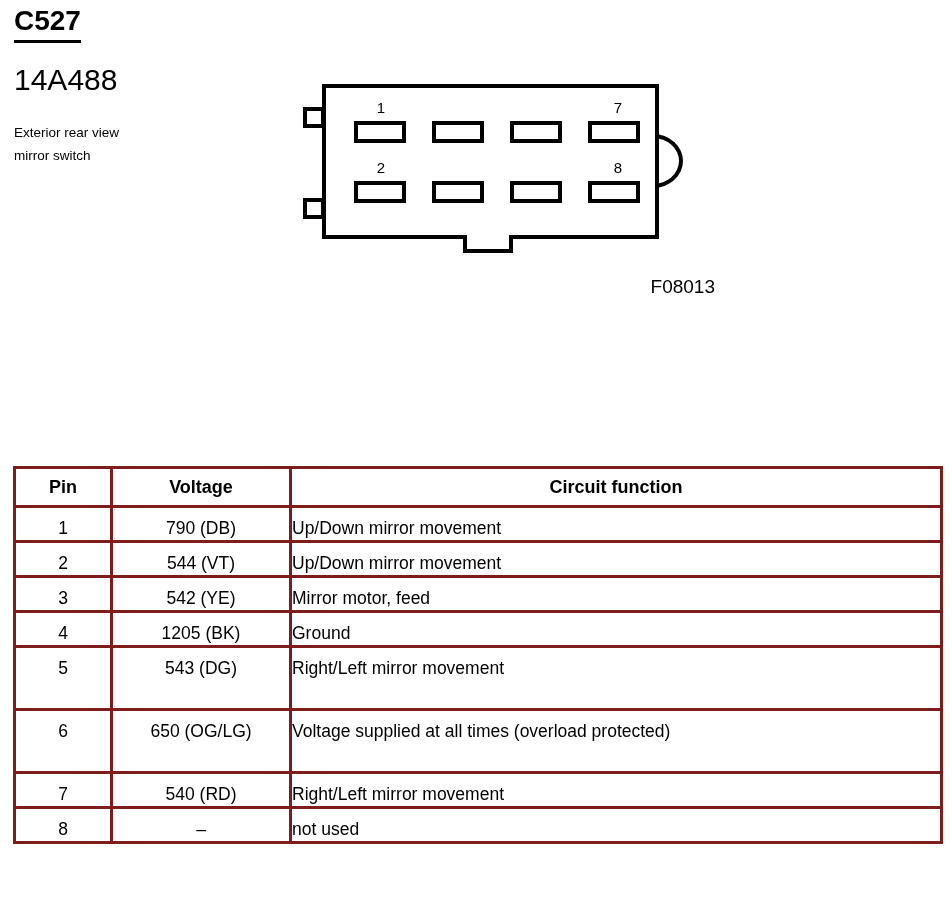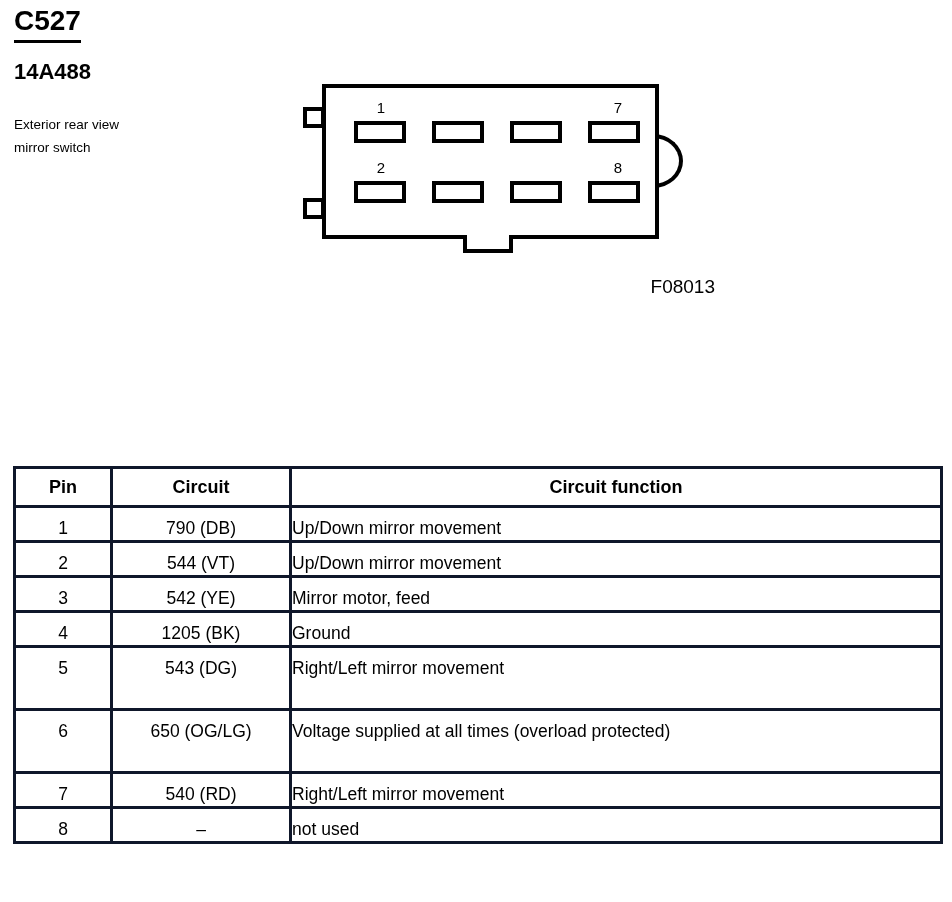--- a/index.html
+++ b/index.html
@@ -27,23 +27,23 @@
   #connector-id {
     font-size: 28px;
     font-weight: bold;
     letter-spacing: 0px;
     line-height: 34px;
     border-bottom: 3px solid #000;
     display: inline-block;
     padding-bottom: 2px;
   }
   #part-number {
-    font-size: 22px;
-    font-weight: bold;
-    margin-top: 16px;
+    font-size: 30px;
+    font-weight: normal;
+    margin-top: 24px;
     line-height: 26px;
   }
   #description {
     font-size: 13.5px;
     line-height: 23px;
     margin-top: 28px;
   }
   #description div { white-space: nowrap; }
 
   
@@ -131,21 +131,21 @@
   #pin-table {
     position: absolute;
     left: 13px;
     top: 466px;
     width: 927px;
     border-collapse: collapse;
     table-layout: fixed;
     background: #fff;
   }
   #pin-table td, #pin-table th {
-    border: 3px solid #0f172a;
+    border: 3px solid #7f1d1d;
     padding: 0;
     font-size: 17.5px;
     vertical-align: top;
   }
   #pin-table th {
     font-weight: bold;
     text-align: center;
     height: 36px;
     line-height: 36px;
     font-size: 18px;
@@ -210,21 +210,21 @@
 
 <table id="pin-table">
   <colgroup>
     <col class="col-pin">
     <col class="col-circ">
     <col class="col-func">
   </colgroup>
   <thead>
     <tr>
       <th>Pin</th>
-      <th>Circuit</th>
+      <th>Voltage</th>
       <th>Circuit function</th>
     </tr>
   </thead>
   <tbody id="pin-table-body">
       <tr class="row-normal">
         <td class="cell-pin">
           <div class="cell-inner">1</div>
         </td>
         <td class="cell-circuit">
           <div class="cell-inner">790 (DB)</div>

